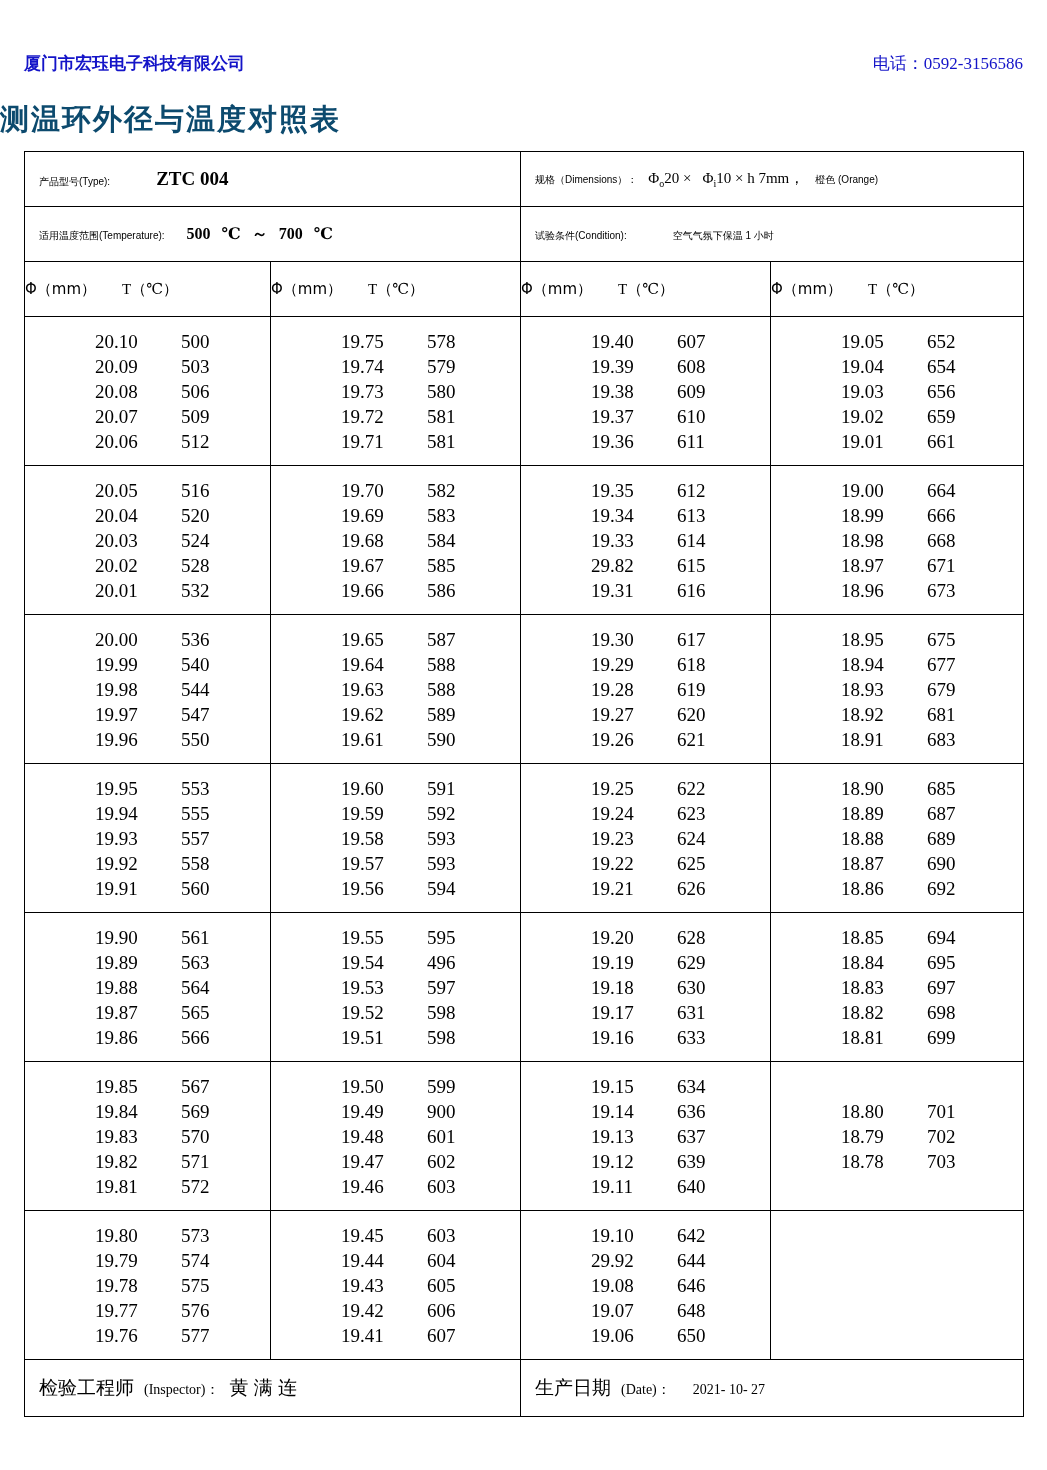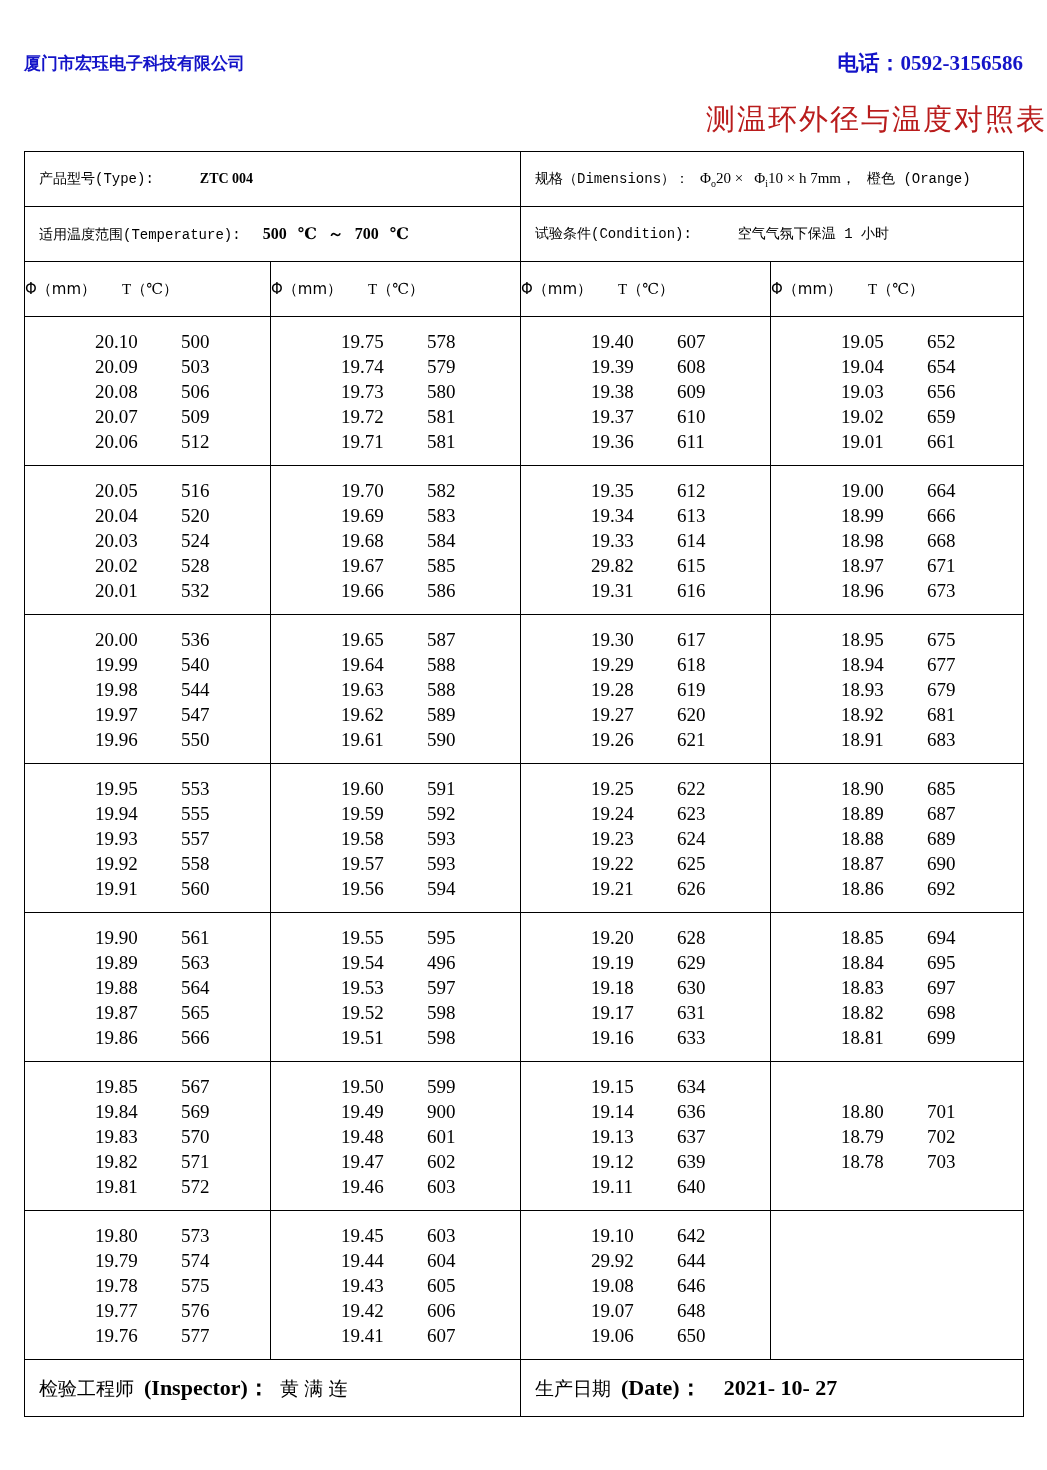--- a/index.html
+++ b/index.html
@@ -38,38 +38,38 @@
     color: #1414c8;
     font-family: "Liberation Sans", "DejaVu Sans", sans-serif;
     font-weight: bold;
     font-size: 17px;
     letter-spacing: 0px;
   }
   .doc-header .company { white-space: nowrap; }
   .doc-header .phone {
     white-space: nowrap;
     font-family: "Liberation Serif", "DejaVu Serif", serif;
-    font-weight: bold;
-    font-size: 21px;
+    font-weight: normal;
+    font-size: 17px;
   }
   .doc-header .phone .tel-label {
     font-family: "Liberation Sans", "DejaVu Sans", sans-serif;
   }
 
   .doc-title {
     position: absolute;
     top: 76px;
     left: 0;
     width: 100%;
-    text-align: right;
+    text-align: left;
     font-family: "Liberation Serif", "DejaVu Serif", serif;
-    font-weight: normal;
+    font-weight: bold;
     font-size: 29px;
     letter-spacing: 2px;
-    color: #b91c1c;
+    color: #0c4a6e;
   }
 
   
   .main-table {
     position: absolute;
     left: 24px;
     top: 127px;
     width: 999px;
     border-collapse: collapse;
     table-layout: fixed;
@@ -81,31 +81,31 @@
   }
 
   
   .info-cell {
     height: 54px;
     padding-left: 14px !important;
     font-size: 15px;
     white-space: nowrap;
   }
   .cn {
-    font-family: Liberation Mono, monospace;
-    font-size: 14px;
+    font-family: Liberation Sans, sans-serif;
+    font-size: 10px;
   }
   .en {
     font-family: "Liberation Serif", "DejaVu Serif", serif;
     font-size: 15px;
   }
   .val-strong {
     font-family: "Liberation Serif", "DejaVu Serif", serif;
     font-weight: bold;
-    font-size: 14px;
+    font-size: 19px;
   }
   .val-mid {
     font-family: "Liberation Serif", "DejaVu Serif", serif;
     font-weight: bold;
     font-size: 16px;
   }
   .sp-lg { display: inline-block; width: 46px; }
   .sp-md { display: inline-block; width: 22px; }
   .sp-sm { display: inline-block; width: 11px; }
   .sub {
@@ -160,22 +160,21 @@
     height: 56px;
     padding-left: 14px !important;
     white-space: nowrap;
   }
   .foot-cn {
     font-family: "Liberation Sans", "DejaVu Sans", sans-serif;
     font-size: 19px;
   }
   .foot-en {
     font-family: "Liberation Serif", "DejaVu Serif", serif;
-    font-size: 22px;
-    font-weight: bold;
+    font-size: 14px;
   }
   .name-sp { display: inline-block; width: 10px; }
 </style>
 </head>
 <body>
 
 <div class="page">
 
   <div class="doc-header">
     <span class="company">厦门市宏珏电子科技有限公司</span>

